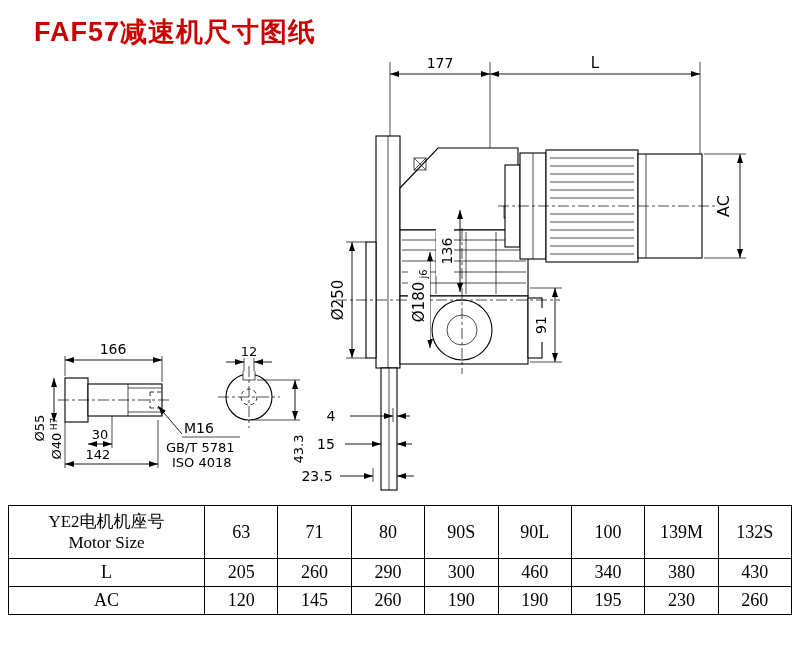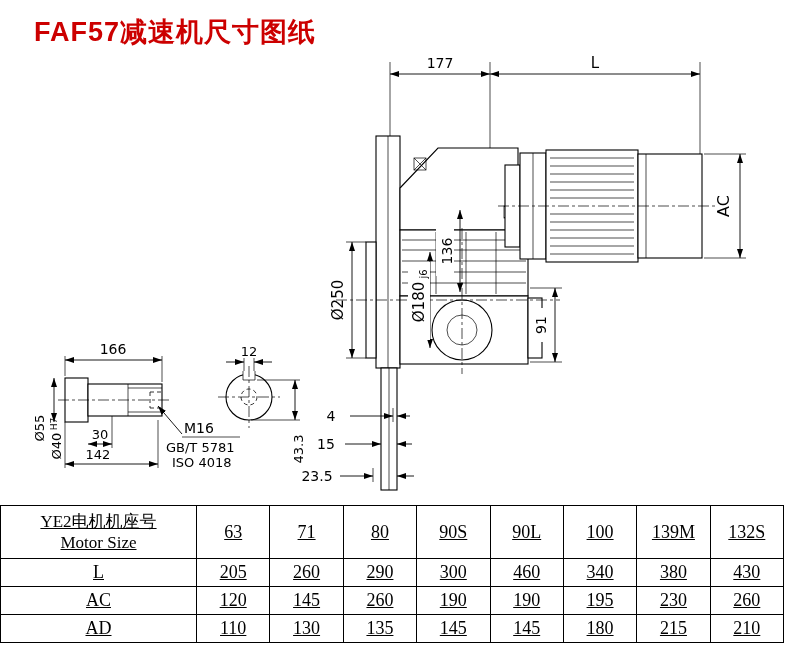--- a/index.html
+++ b/index.html
@@ -16,23 +16,23 @@
   svg text{font-family:"DejaVu Sans",sans-serif;fill:#000;}
   .o{stroke:#000;stroke-width:1.1;fill:none}
   .of{stroke:#000;stroke-width:1.1;fill:#fff}
   .t{stroke:#000;stroke-width:0.7;fill:none}
   .d{stroke:#000;stroke-width:0.9;fill:none}
   .cl{stroke:#000;stroke-width:0.7;fill:none;stroke-dasharray:11 3 3 3}
   .dash{stroke:#000;stroke-width:0.8;fill:none;stroke-dasharray:4 3}
   .wb{fill:#fff;stroke:none}
   .dt{font-size:14px}.dt13{font-size:13px}.dt15{font-size:15px}
   .dt16{font-size:16px}.dt10{font-size:10px}.dt9{font-size:9px}
-  table.size-table{position:absolute;left:0;top:505px;width:784px;
+  table.size-table{position:absolute;left:8px;top:505px;width:784px;
        border-collapse:collapse;table-layout:fixed;
-       font-family:"Liberation Serif",serif;text-decoration:underline;}
+       font-family:"Liberation Serif",serif;}
   table.size-table th,table.size-table td{border:1px solid #000;text-align:center;
        vertical-align:middle;font-weight:normal;padding:0;}
   table.size-table .hdr{height:52px;font-size:17px;line-height:1.25;}
   table.size-table td{height:27px;font-size:18px;}
   table.size-table th.val{font-size:18px;}
   col.c0{width:196px;}
 </style>
 </head>
 <body>
 
@@ -245,27 +245,16 @@
         <td>AC</td>
         <td>120</td>
         <td>145</td>
         <td>260</td>
         <td>190</td>
         <td>190</td>
         <td>195</td>
         <td>230</td>
         <td>260</td>
       </tr>
-      <tr>
-        <td>AD</td>
-        <td>110</td>
-        <td>130</td>
-        <td>135</td>
-        <td>145</td>
-        <td>145</td>
-        <td>180</td>
-        <td>215</td>
-        <td>210</td>
-      </tr>
     </tbody>
   </table>
 
 </div>
 
 </body></html>

